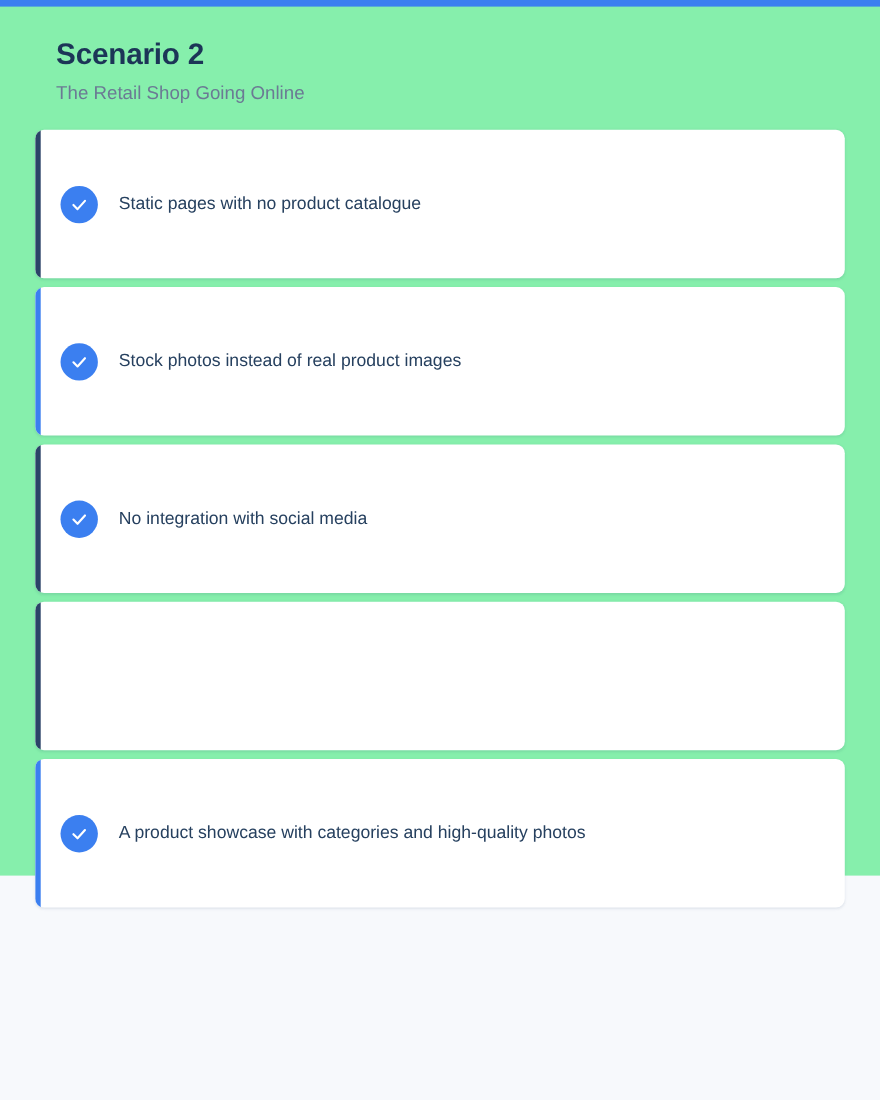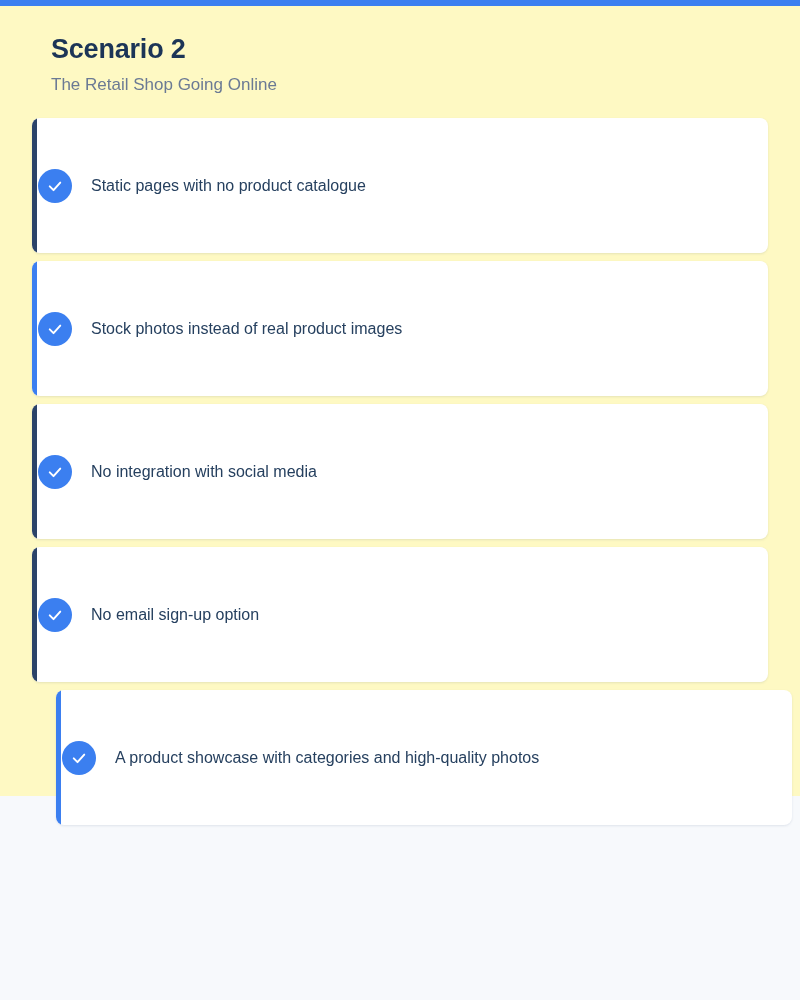--- a/index.html
+++ b/index.html
@@ -13,21 +13,21 @@
   body {
     background: #f7f9fc;
     font-family: "Liberation Sans", sans-serif;
     overflow: hidden;
   }
 
   .page {
     position: relative;
     width: 800px;
     height: 796px;
-    background: #fef9c3;
+    background: #86efac;
   }
 
   
   .top-bar {
     position: absolute;
     top: 0;
     left: 0;
     width: 800px;
     height: 6px;
     background: #3b7ff0;
@@ -73,38 +73,38 @@
     background: #ffffff;
     border-radius: 8px;
     margin-bottom: 8px;
     box-shadow: 0 1px 3px rgba(30, 58, 95, 0.07),
                 0 1px 2px rgba(30, 58, 95, 0.04);
     overflow: hidden;
     display: flex;
     align-items: center;
   }
 
-  .card:last-child { margin-bottom: 0; margin-left: 24px; }
+  .card:last-child { margin-bottom: 0; }
 
   .card-accent {
     position: absolute;
     left: 0;
     top: 0;
     width: 5px;
     height: 100%;
     border-radius: 8px 0 0 8px;
   }
 
   .accent-navy { background: #2b4368; }
   .accent-blue { background: #3b7ff0; }
 
   .card-body {
     display: flex;
     align-items: center;
-    padding-left: 6px;
+    padding-left: 23px;
     padding-right: 20px;
     width: 100%;
   }
 
   .check-circle {
     flex: 0 0 auto;
     width: 34px;
     height: 34px;
     border-radius: 50%;
     background: #3b7ff0;
@@ -173,28 +173,20 @@
             <polyline points="5,12.5 10,17.5 19,7.5"></polyline>
           </svg>
         </span>
         <span class="card-text">No integration with social media</span>
       </div>
     </div>
 
 
     <div class="card">
       <div class="card-accent accent-navy"></div>
-      <div class="card-body">
-        <span class="check-circle">
-          <svg viewBox="0 0 24 24" fill="none" stroke="#ffffff" stroke-width="2.6" stroke-linecap="round" stroke-linejoin="round" aria-hidden="true">
-            <polyline points="5,12.5 10,17.5 19,7.5"></polyline>
-          </svg>
-        </span>
-        <span class="card-text">No email sign-up option</span>
-      </div>
     </div>
 
     <div class="card">
       <div class="card-accent accent-blue"></div>
       <div class="card-body">
         <span class="check-circle">
           <svg viewBox="0 0 24 24" fill="none" stroke="#ffffff" stroke-width="2.6" stroke-linecap="round" stroke-linejoin="round" aria-hidden="true">
             <polyline points="5,12.5 10,17.5 19,7.5"></polyline>
           </svg>
         </span>

